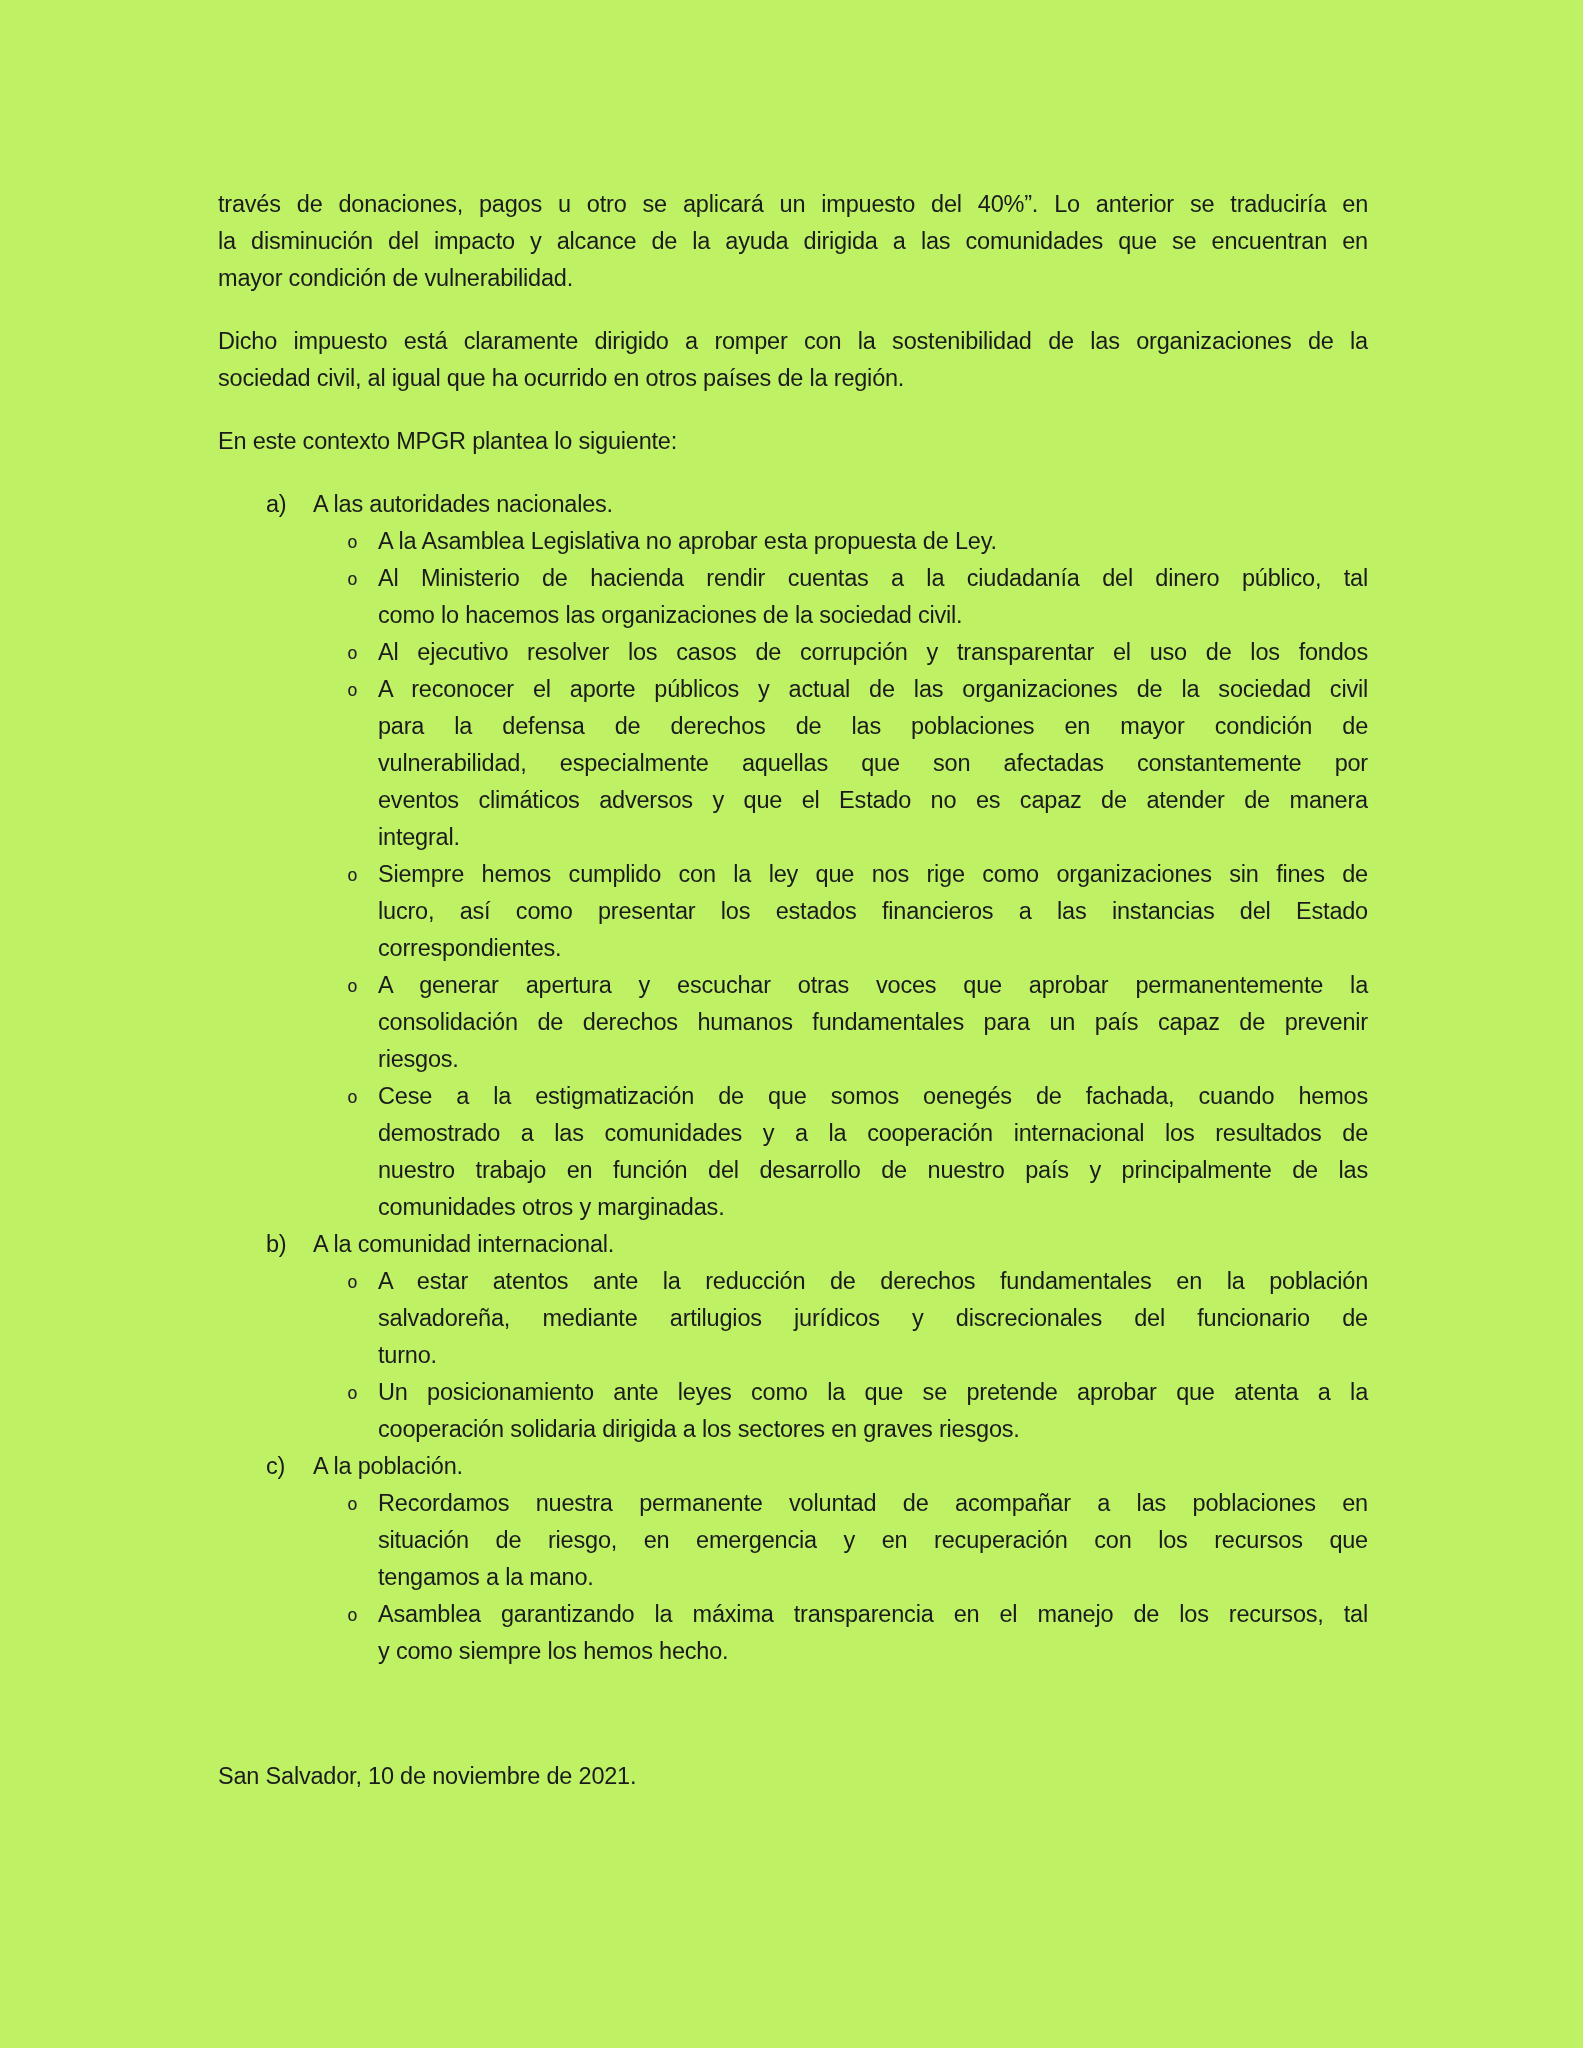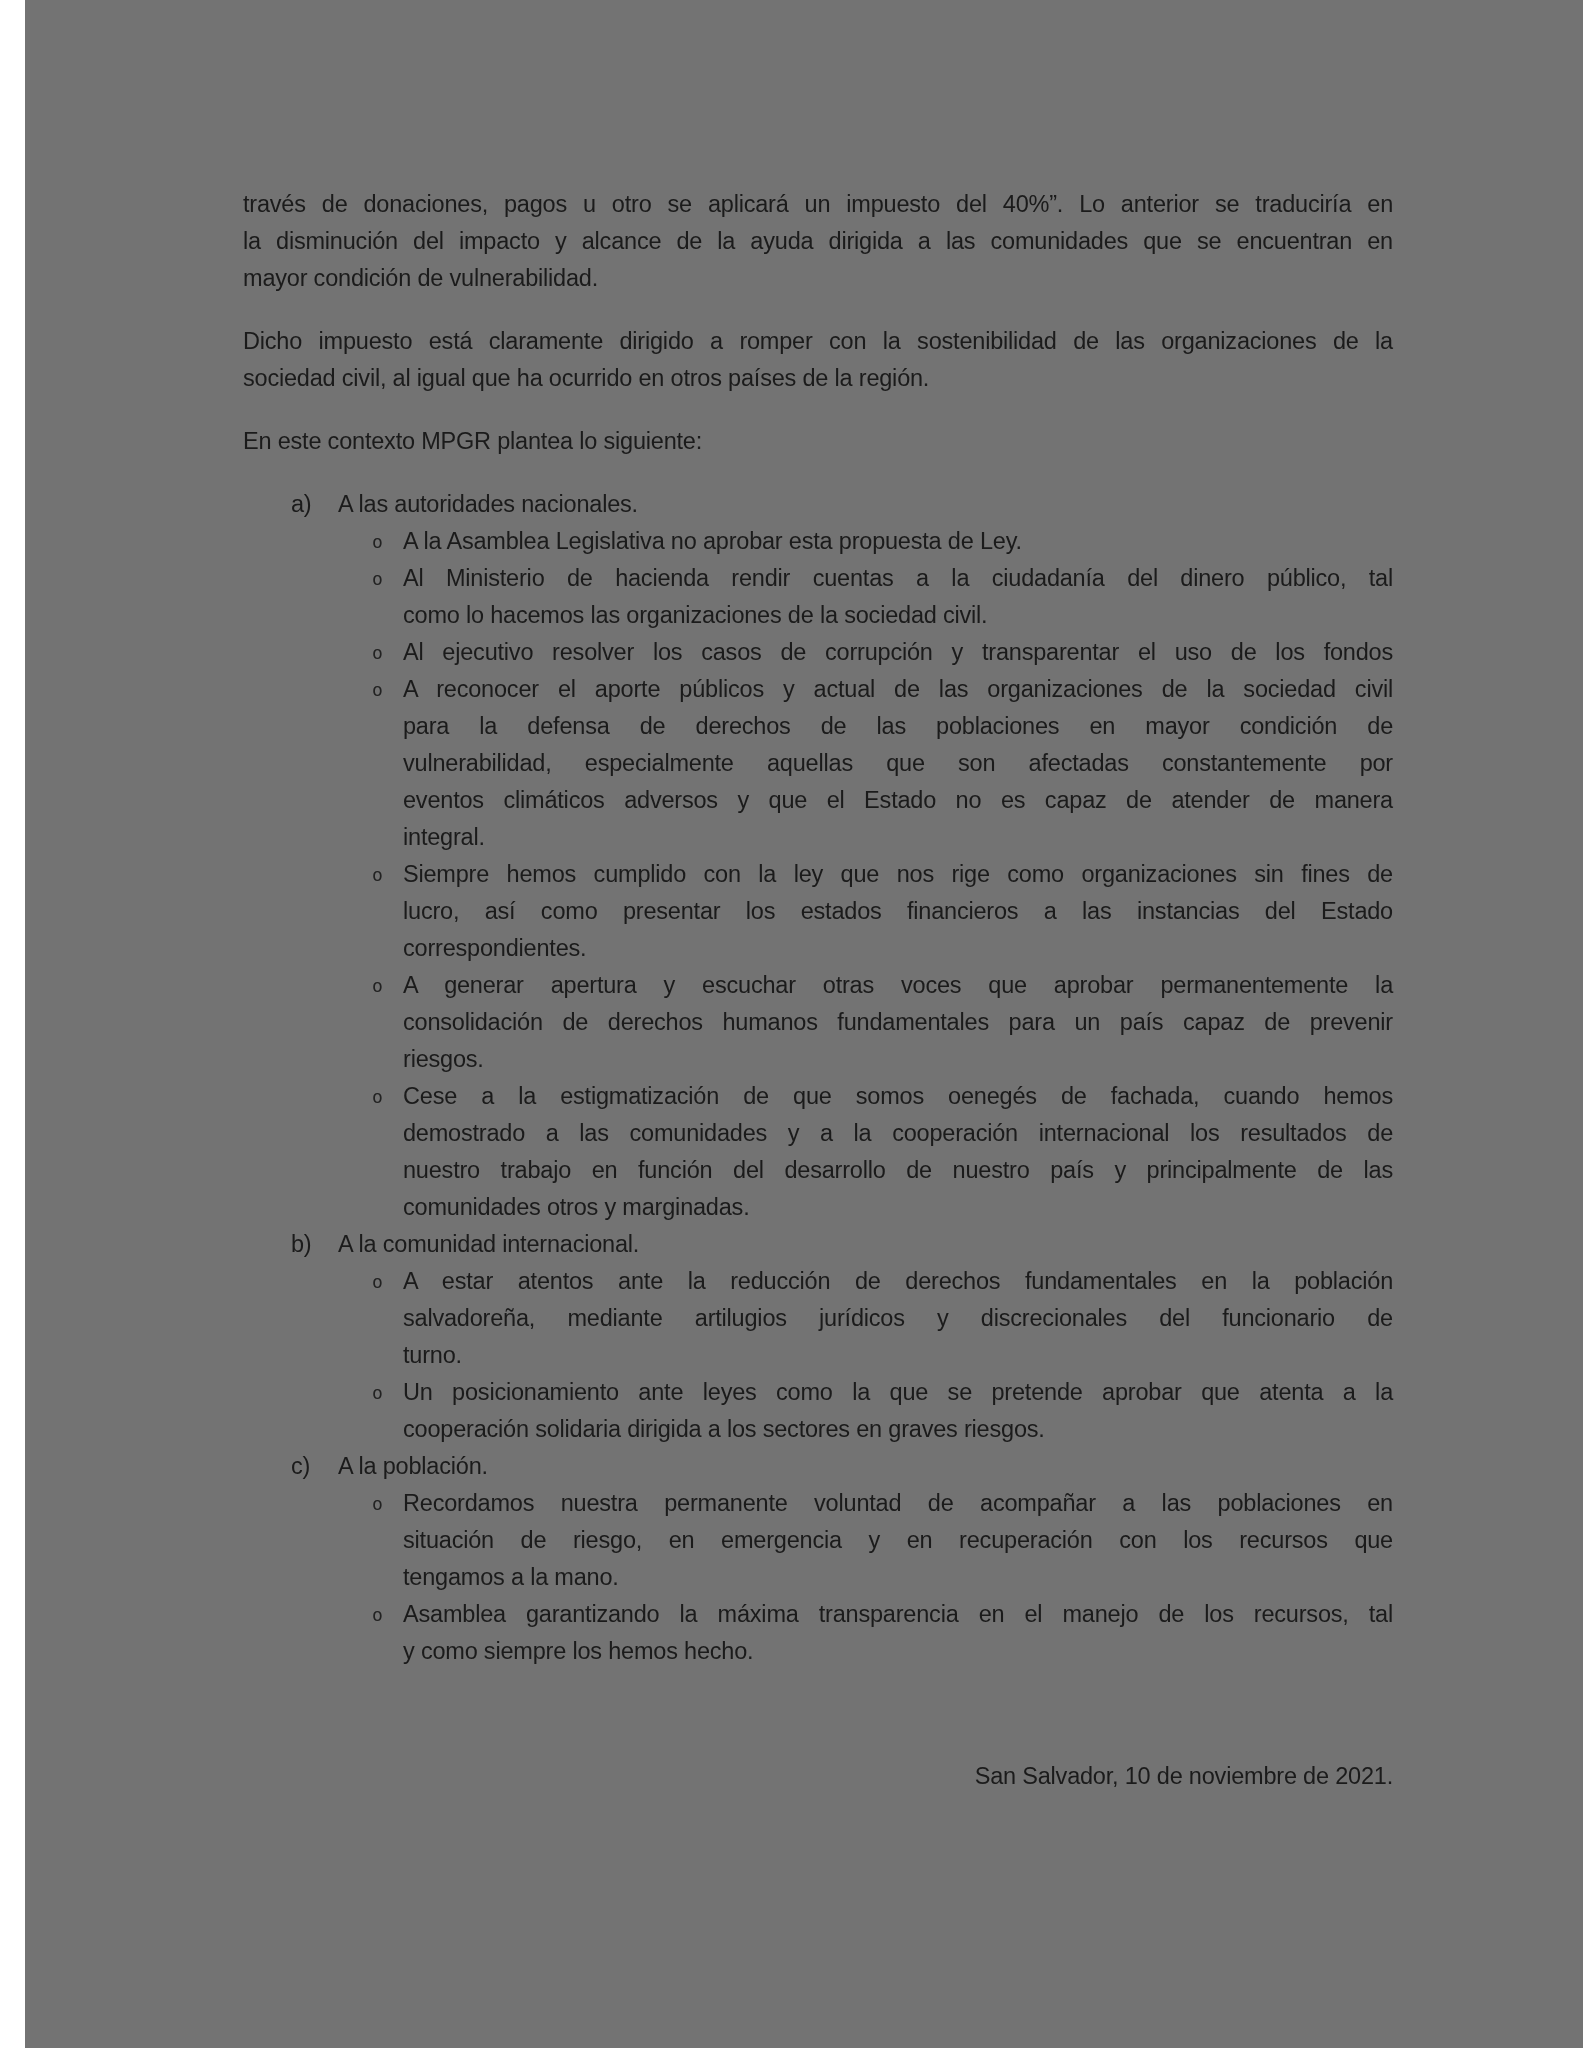--- a/index.html
+++ b/index.html
@@ -8,22 +8,21 @@
     background: #ffffff;
     overflow: hidden;
   }
   body {
     font-family: "Liberation Sans", sans-serif;
     color: #1b1b1b;
     position: relative;
   }
   .page {
     position: absolute; inset: 0;
-    background: #737373;
-    margin-left: 25px;
+    background: #bef264;
   }
   .content {
     position: absolute;
     left: 218px; top: 186px;
     width: 1150px;
     font-size: 23.5px;
     line-height: 37px;
     letter-spacing: -0.2px;
   }
   .line { white-space: nowrap; }
@@ -32,21 +31,21 @@
   .outline { margin-top: 14px; }
   .section-head { position: relative; padding-left: 95px; }
   .sec-marker { position: absolute; left: 48px; top: 0; }
   .sub-item { position: relative; padding-left: 160px; }
   .sub-marker {
     position: absolute; left: 129px; top: 0;
     font-family: "DejaVu Sans Mono", monospace;
     font-size: 18px; line-height: 37px;
     color: #222;
   }
-  .closing { text-align: right; margin-top: 88px; }
+  .closing { text-align: left; margin-top: 88px; }
 </style>
 </head>
 <body>
 
 <div class="page">
   <div class="content">
     <div id="paragraphs">
         <div class="para">
           <div class="line jl">través de donaciones, pagos u otro se aplicará un impuesto del 40%”. Lo anterior se traduciría en</div>
           <div class="line jl">la disminución del impacto y alcance de la ayuda dirigida a las comunidades que se encuentran en</div>

